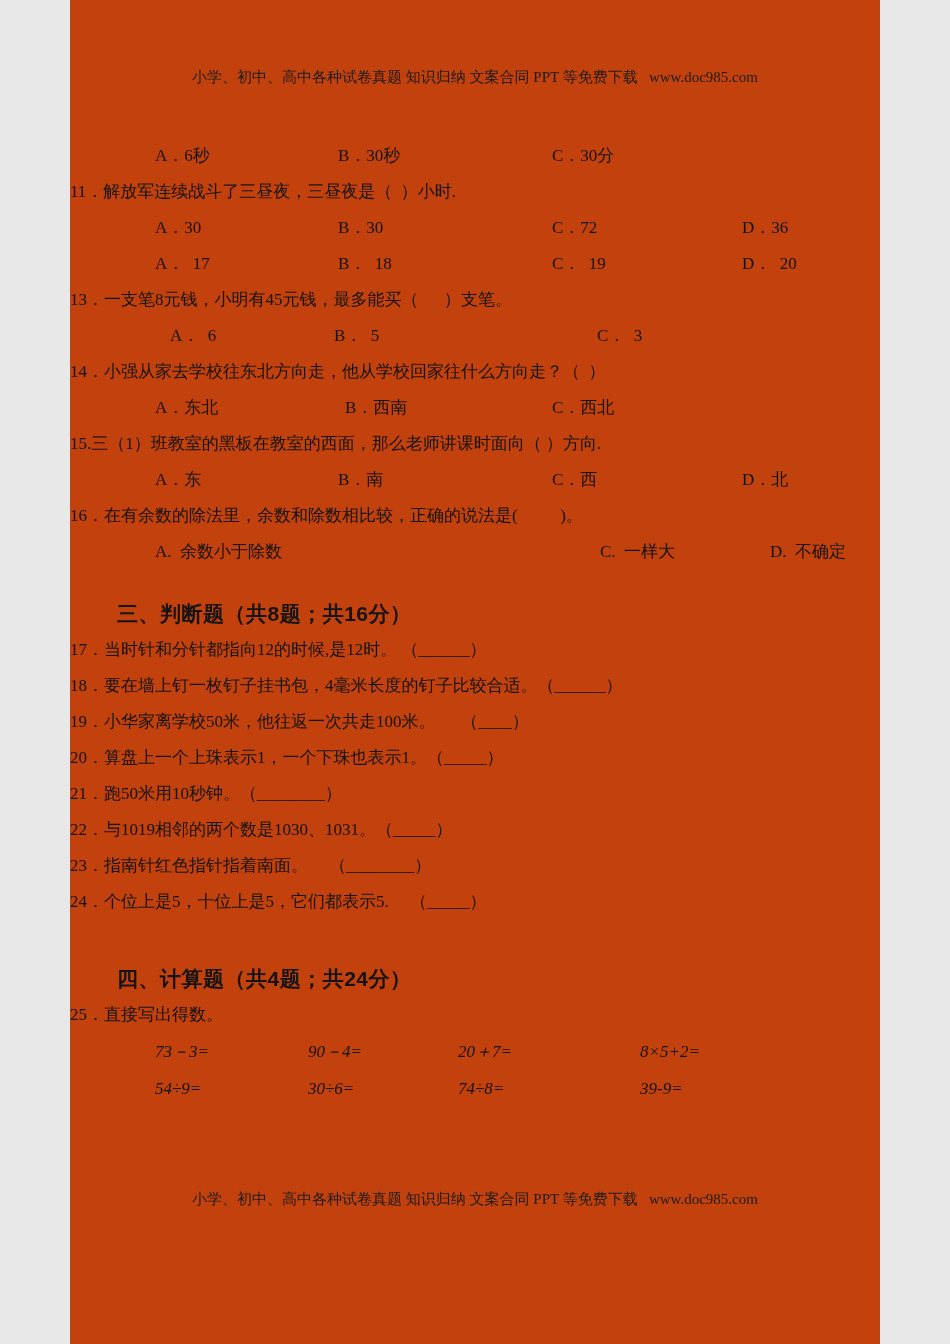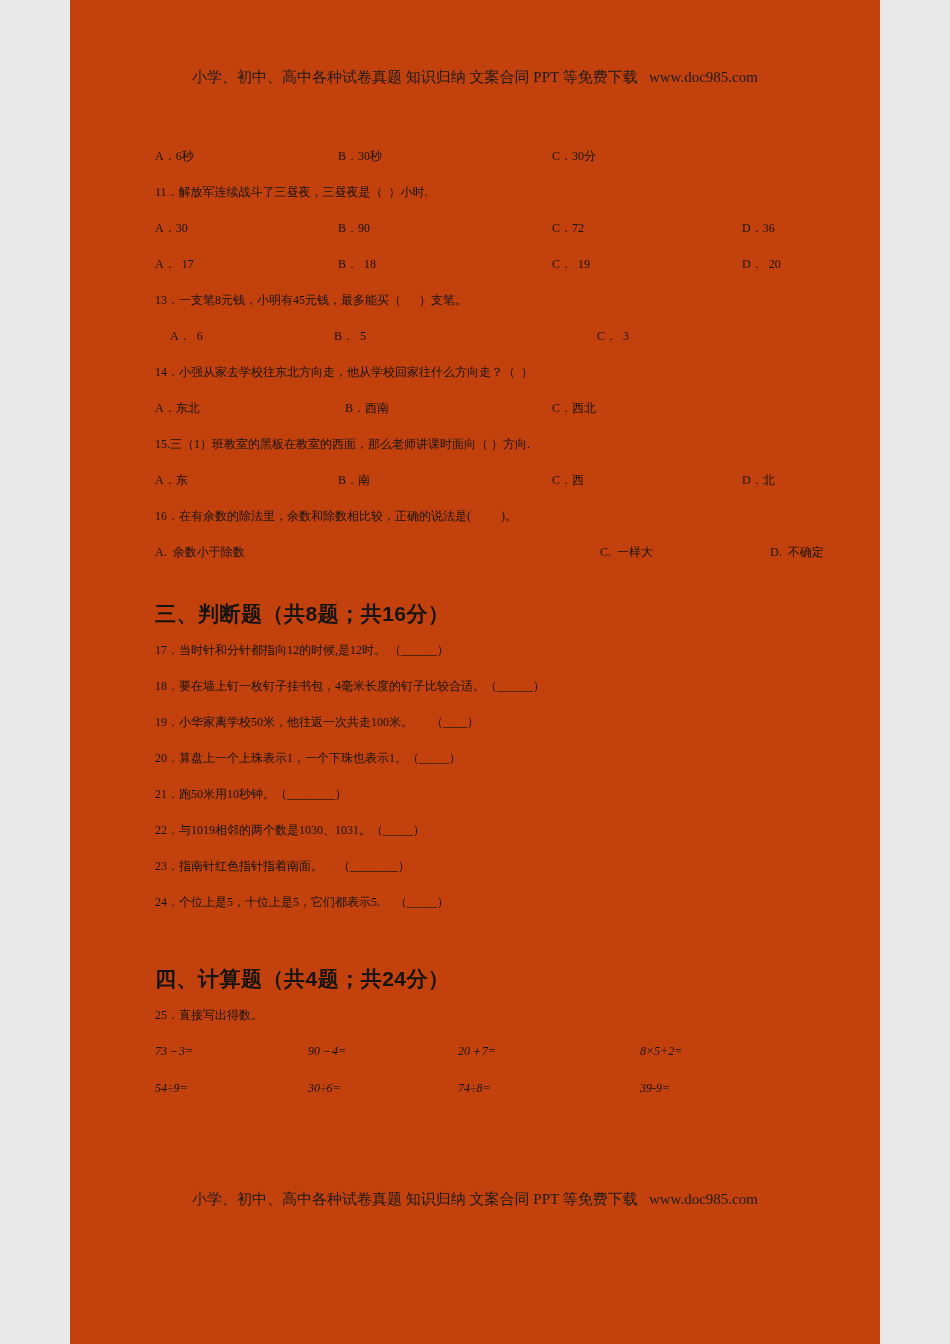--- a/index.html
+++ b/index.html
@@ -18,25 +18,25 @@
     white-space:pre-wrap;color:#1c1c1c;
   }
   .footer{
     position:absolute;top:1190px;left:0;right:0;
     text-align:center;font-size:15px;line-height:18px;
     white-space:pre-wrap;color:#1c1c1c;
   }
   .content{position:absolute;top:138px;left:0;right:0;}
   .row{
     position:relative;height:36px;line-height:36px;
-    font-size:12px;white-space:pre-wrap;
+    font-size:17px;white-space:pre-wrap;
   }
-  .q,.item{padding-left:85px;}
+  .q,.item{}
   .title{
-    padding-left:85px;font-weight:bold;font-size:21px;
+    padding-left:47px;font-weight:bold;font-size:21px;
     font-family:"Liberation Sans","DejaVu Sans",sans-serif;
     letter-spacing:0.5px;
   }
   .pos{position:absolute;top:0;white-space:pre-wrap;}
   
   .c1{left:85px}.c2{left:268px}.c3{left:482px}.c4{left:672px}
   
   .q13row .c1{left:100px}.q13row .c2{left:264px}.q13row .c3{left:527px}
   .q14row .c2{left:275px}
   .q16row .c2{left:320px}.q16row .c3{left:530px}.q16row .c4{left:700px}
@@ -57,21 +57,21 @@
 
     <div class="row opt">
       <span class="pos c1">A．6秒</span>
       <span class="pos c2">B．30秒</span>
       <span class="pos c3">C．30分</span>
     </div>
 
     <div class="row q">11．解放军连续战斗了三昼夜，三昼夜是（  ）小时.</div>
     <div class="row opt">
       <span class="pos c1">A．30</span>
-      <span class="pos c2">B．90</span>
+      <span class="pos c2">B．30</span>
       <span class="pos c3">C．72</span>
       <span class="pos c4">D．36</span>
     </div>
 
     <div class="row opt">
       <span class="pos c1">A．  17</span>
       <span class="pos c2">B．  18</span>
       <span class="pos c3">C．  19</span>
       <span class="pos c4">D．  20</span>
     </div>

